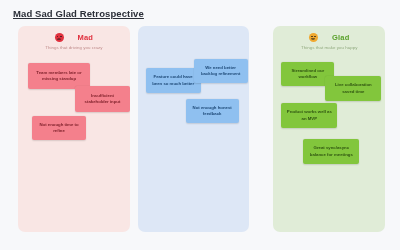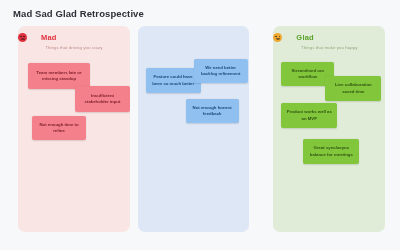--- a/index.html
+++ b/index.html
@@ -20,20 +20,21 @@
     box-sizing: border-box;
   }
   .board-title {
     position: absolute;
     left: 13px;
     top: 8px;
     font-size: 9.5px;
     font-weight: bold;
     color: #2b2f38;
     letter-spacing: 0.1px;
+    text-decoration: underline;
   }
   .columns {
     position: absolute;
     left: 18px;
     top: 26px;
     width: 367px;
     height: 206px;
     display: flex;
     gap: 8px;
   }
@@ -52,21 +53,21 @@
   .col-head {
     position: absolute;
     top: 5px;
     left: 0;
     width: 100%;
     text-align: center;
   }
   .col-head-row {
     display: flex;
     align-items: center;
-    justify-content: flex-start;
+    justify-content: center;
     gap: 14px;
     height: 12px;
   }
   .emoji {
     width: 9px;
     height: 9px;
     border-radius: 50%;
     position: relative;
     display: inline-block;
     flex: 0 0 auto;

